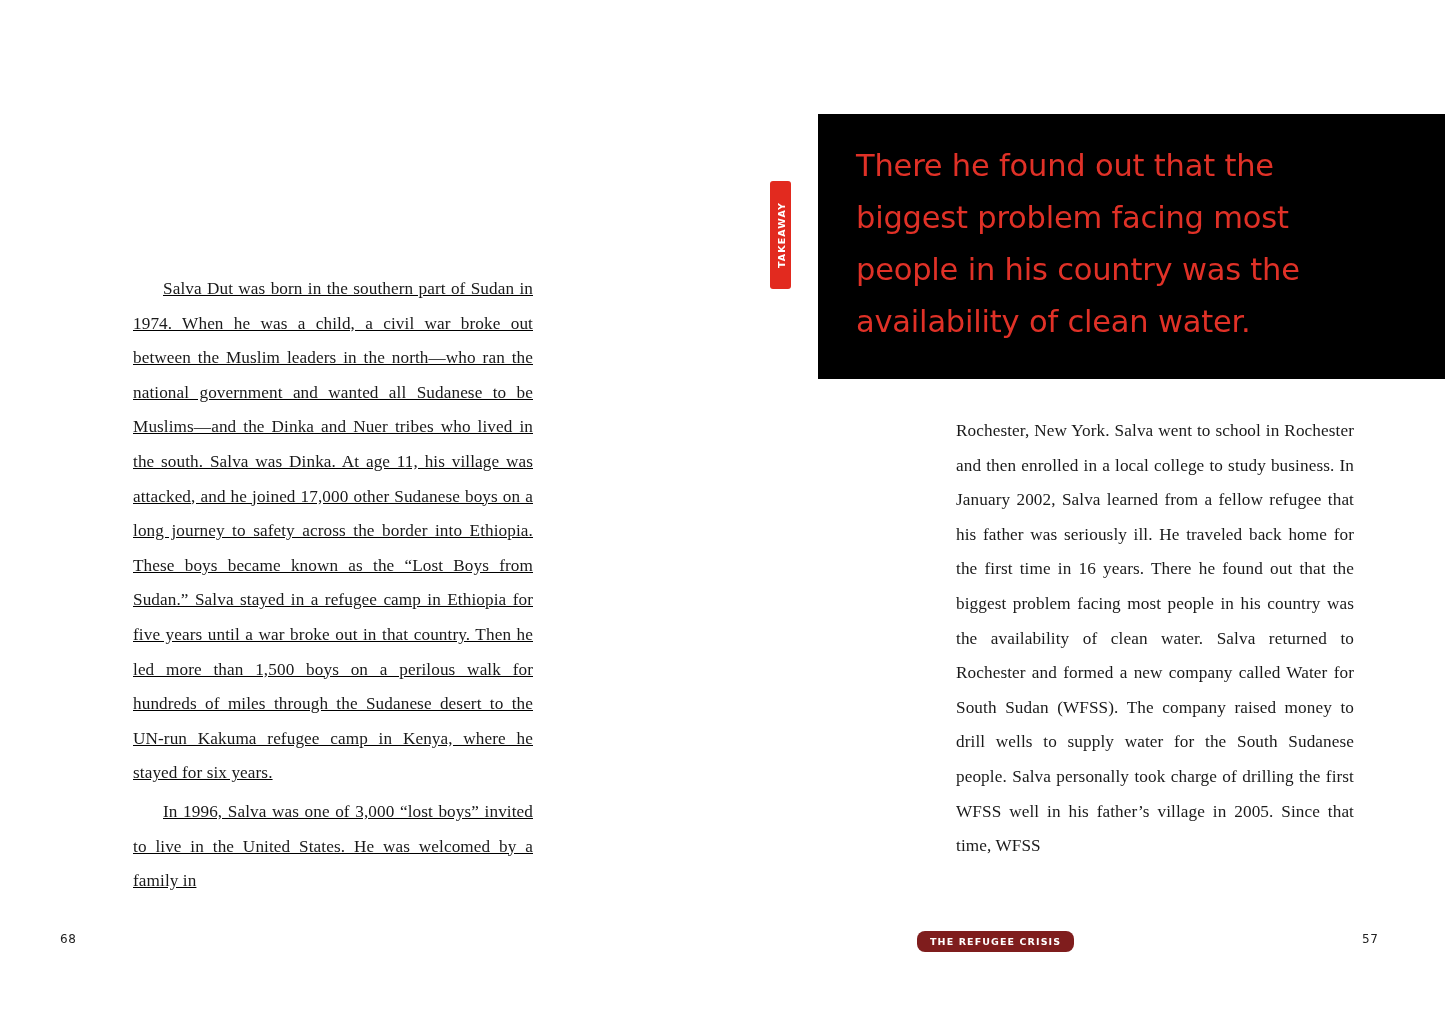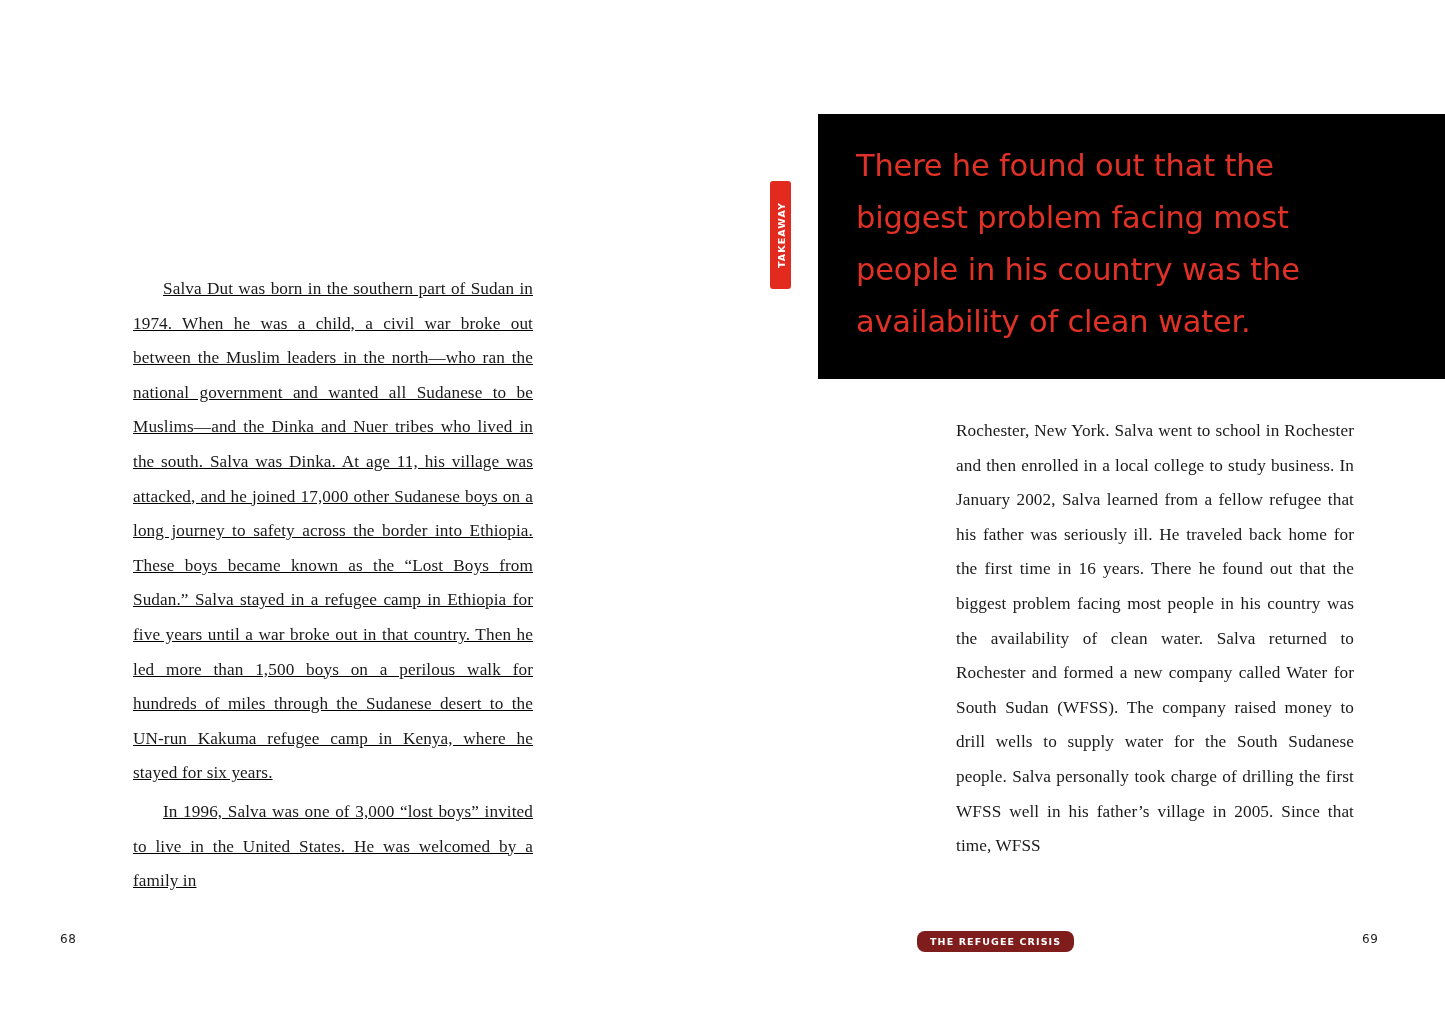--- a/index.html
+++ b/index.html
@@ -135,15 +135,15 @@
   <div class="takeaway-tab">
     <span>TAKEAWAY</span>
   </div>
 
   <div class="right-col">
     <p class="body-text">Rochester, New York. Salva went to school in Rochester and then enrolled in a local college to study business. In January 2002, Salva learned from a fellow refugee that his father was seriously ill. He traveled back home for the first time in 16 years. There he found out that the biggest problem facing most people in his country was the availability of clean water. Salva returned to Rochester and formed a new company called Water for South Sudan (WFSS). The company raised money to drill wells to supply water for the South Sudanese people. Salva personally took charge of drilling the first WFSS well in his father’s village in 2005. Since that time, WFSS</p>
   </div>
 
   <div class="folio folio-left">68</div>
   <div class="running-head">THE REFUGEE CRISIS</div>
-  <div class="folio folio-right">69</div>
+  <div class="folio folio-right">57</div>
 
 </div>
 
 </body></html>

